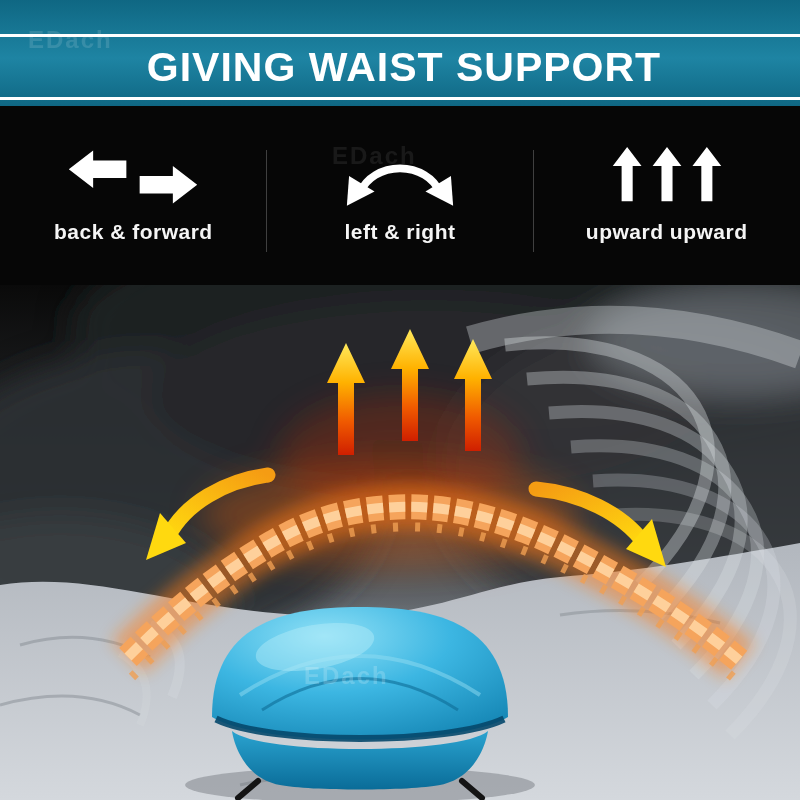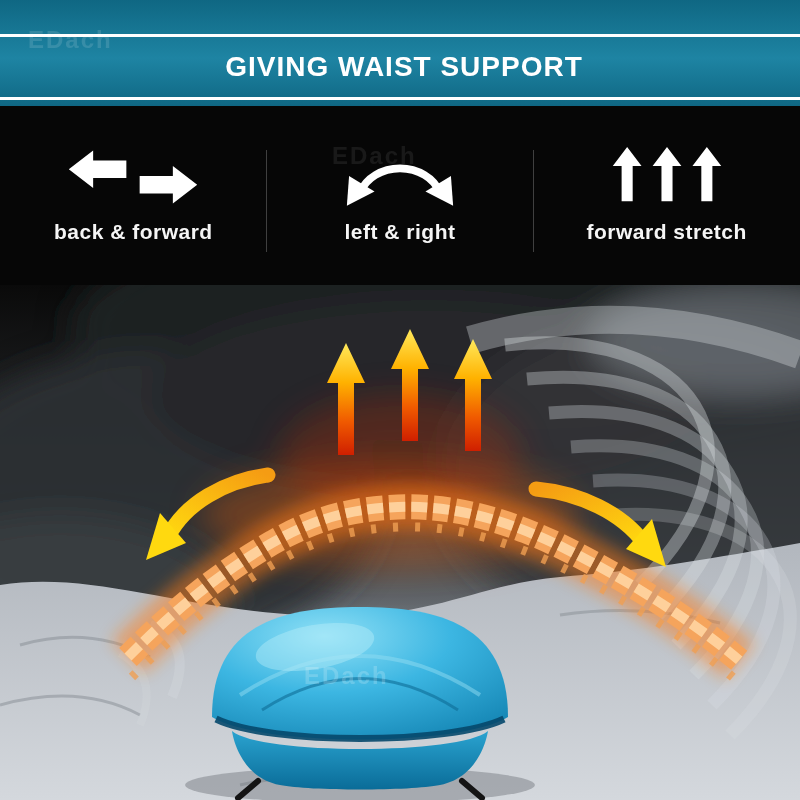--- a/index.html
+++ b/index.html
@@ -10,21 +10,21 @@
   
   .banner{
     position:relative;height:106px;
     background:linear-gradient(180deg,var(--banner-teal-dark,#0f6783),var(--banner-teal,#1e84a3) 55%,var(--banner-teal-dark,#0f6783));
   }
   .banner-line{position:absolute;left:0;right:0;height:3px;background:var(--banner-line,#fff);}
   .banner-line-top{top:34px;}
   .banner-line-bottom{top:97px;}
   .banner-title{
     position:absolute;top:37px;left:8px;right:0;height:60px;line-height:60px;margin:0;
-    text-align:center;color:#fff;font-size:28px;font-weight:bold;letter-spacing:1px;
+    text-align:center;color:#fff;font-size:41px;font-weight:bold;letter-spacing:1px;
   }
   
   .features{
     position:relative;height:179px;background:var(--features-bg,#060606);
     display:flex;
   }
   .feature{flex:1;display:flex;flex-direction:column;align-items:center;padding-top:40px;}
   .feature-icon{width:170px;height:62px;display:block;}
   .feature-icon polygon{fill:#fff;}
   .feature-icon .arc{stroke:#fff;stroke-width:7;fill:none;}
@@ -75,21 +75,21 @@
         <polygon points="108,54 106,27 83,41"></polygon>
       </svg>
       <div class="feature-label">left &amp; right</div>
     </div>
     <div class="feature">
       <svg class="feature-icon" viewBox="0 0 120 56" aria-hidden="true">
         <polygon points="11,18 24,1 37,18 29,18 29,50 19,50 19,18"></polygon>
         <polygon points="47,18 60,1 73,18 65,18 65,50 55,50 55,18"></polygon>
         <polygon points="83,18 96,1 109,18 101,18 101,50 91,50 91,18"></polygon>
       </svg>
-      <div class="feature-label">forward stretch</div>
+      <div class="feature-label">upward upward</div>
     </div>
     <div class="feature-divider d1"></div>
     <div class="feature-divider d2"></div>
   </section>
 
   <svg class="scene" viewBox="0 0 800 515" role="img" aria-label="Translucent side view of a person lying on a mattress with a glowing orange spine arched over a blue lumbar stretcher device; three red-yellow arrows point upward from the lumbar spine and curved yellow arrows point outward to the left and right">
     <defs>
       <linearGradient id="bgGrad" x1="0" y1="0" x2="0" y2="1">
         <stop offset="0" stop-color="#0a0a0a"></stop>
         <stop offset="0.3" stop-color="#232527"></stop>

